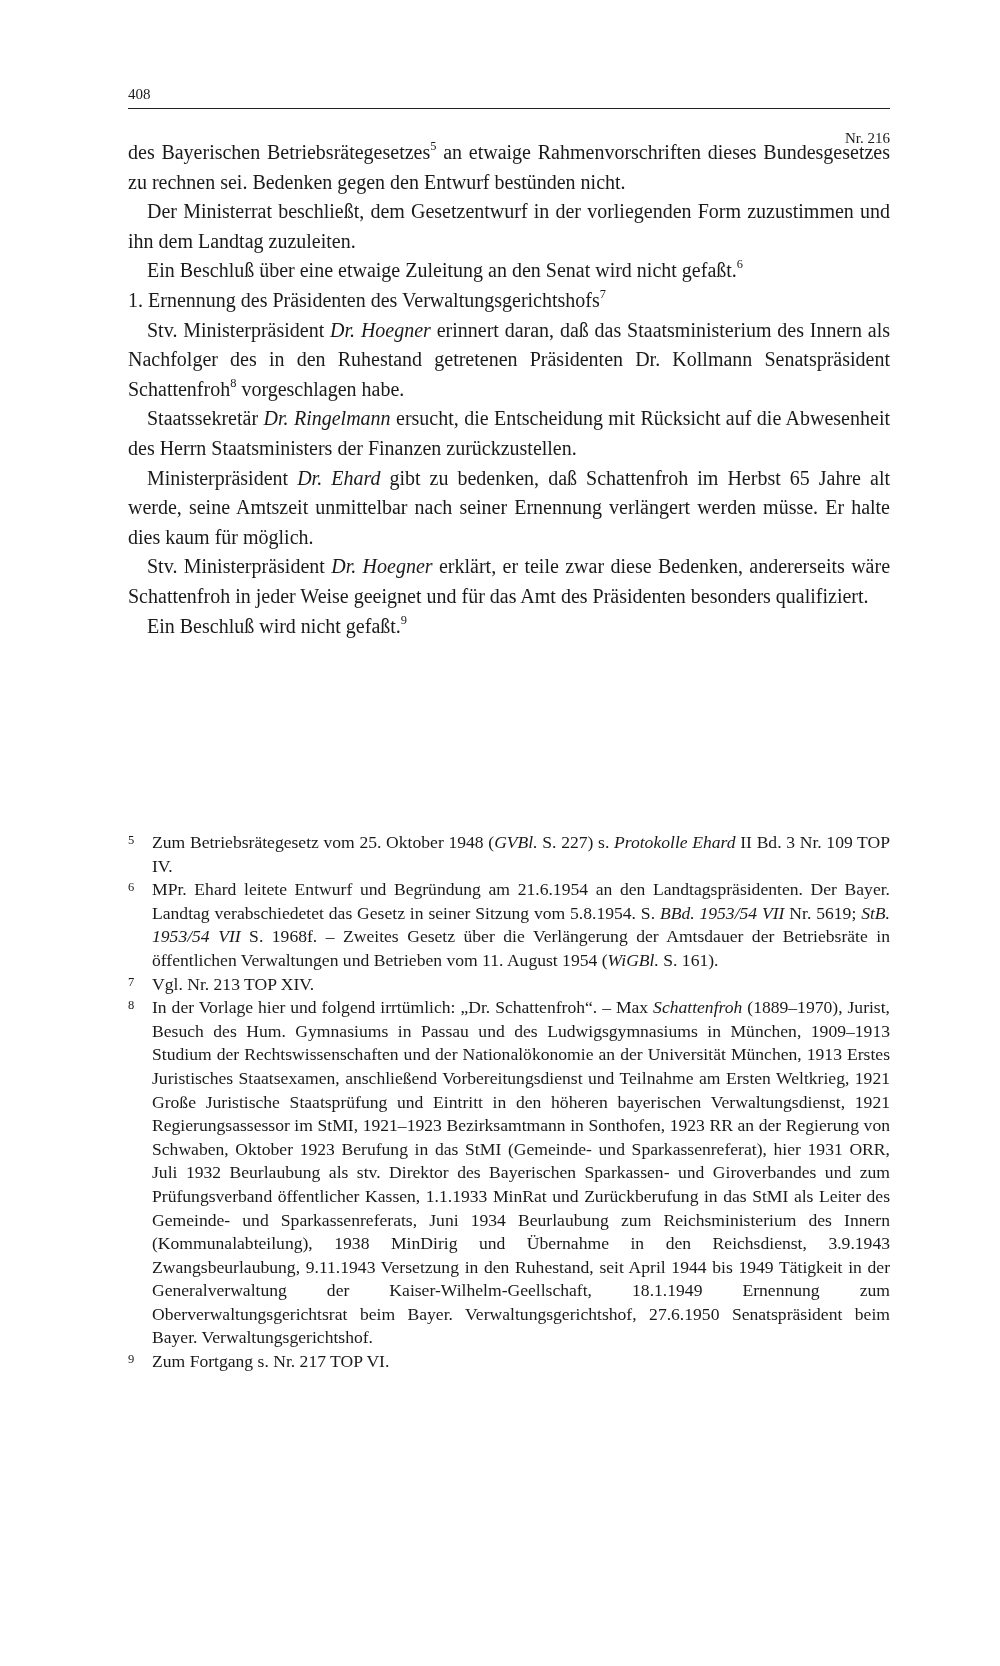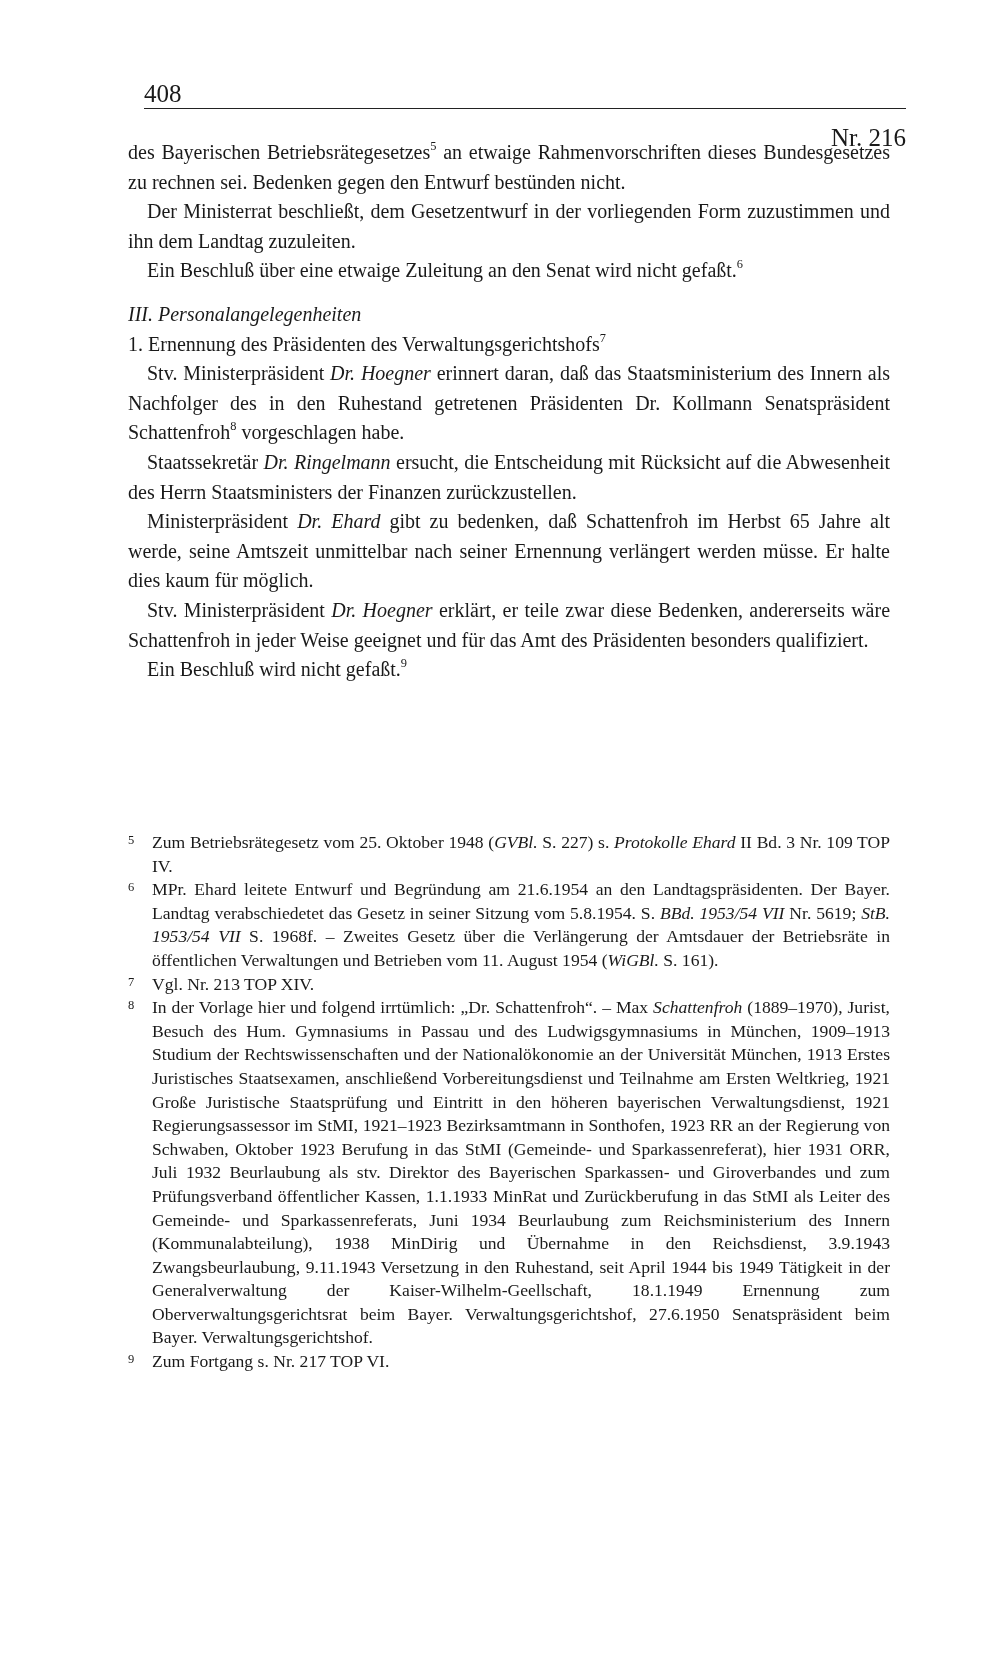--- a/index.html
+++ b/index.html
@@ -1,20 +1,20 @@
 <!DOCTYPE html>
 <html><head>
 <meta charset="utf-8">
 <style>
   html, body { margin: 0; padding: 0; background: #ffffff; }
   body { width: 1000px; height: 1666px; position: relative; overflow: hidden; color: #1a1a1a;
          font-family: "Liberation Serif", "DejaVu Serif", serif; }
   .page { position: absolute; left: 128px; top: 0; width: 762px; }
-  .running-head { position: absolute; top: 82px; left: 16px; width: 762px; height: 26px;
-                  border-bottom: 1.3px solid #222; font-size: 25px; line-height: 24px; }
+  .running-head { position: absolute; top: 82px; left: 0; width: 762px; height: 26px;
+                  border-bottom: 1.3px solid #222; font-size: 15px; line-height: 24px; }
   .running-head .pg { position: absolute; left: 0; top: 0; }
   .running-head .date { position: absolute; left: 0; right: 0; text-align: center; top: 0; }
   .running-head .nr { position: absolute; right: 0; top: 0; margin-top: 44px; }
   .body { position: absolute; top: 138px; left: 0; width: 762px; font-size: 20px; line-height: 29.6px;
           text-align: justify; hyphens: manual; }
   .body p { margin: 0; }
   .body p.ind { text-indent: 19px; }
   .body p.heading-it { font-style: italic; margin-top: 14px; }
   .body p.top-item { margin: 0; }
   sup { font-size: 62%; line-height: 0; position: relative; top: -0.1em; vertical-align: super; }
@@ -31,21 +31,20 @@
 
   <div class="running-head">
     <span class="pg">408</span>
     <span class="nr">Nr. 216</span>
   </div>
 
   <div class="body">
     <p><span>des Bayerischen Betriebsrätegesetzes</span><sup>5</sup><span> an etwaige Rahmenvorschriften dieses Bundesgesetzes zu rechnen sei. Bedenken gegen den Entwurf bestünden nicht.</span></p>
     <p class="ind">Der Ministerrat beschließt, dem Gesetzentwurf in der vorliegenden Form zuzustimmen und ihn dem Landtag zuzuleiten.</p>
     <p class="ind"><span>Ein Beschluß über eine etwaige Zuleitung an den Senat wird nicht gefaßt.</span><sup>6</sup></p>
-    <p class="heading-it">III. Personalangelegenheiten</p>
     <p class="top-item"><span>1. Ernennung des Präsidenten des Verwaltungsgerichtshofs</span><sup>7</sup></p>
     <p class="ind"><span>Stv. Ministerpräsident </span><em>Dr. Hoegner</em><span> erinnert daran, daß das Staatsministerium des Innern als Nachfolger des in den Ruhestand getretenen Präsidenten Dr. Kollmann Senatspräsident Schattenfroh</span><sup>8</sup><span> vorgeschlagen habe.</span></p>
     <p class="ind"><span>Staatssekretär </span><em>Dr. Ringelmann</em><span> ersucht, die Entscheidung mit Rücksicht auf die Abwesenheit des Herrn Staatsministers der Finanzen zurückzustellen.</span></p>
     <p class="ind"><span>Ministerpräsident </span><em>Dr. Ehard</em><span> gibt zu bedenken, daß Schattenfroh im Herbst 65 Jahre alt werde, seine Amtszeit unmittelbar nach seiner Ernennung verlän­gert werden müsse. Er halte dies kaum für möglich.</span></p>
     <p class="ind"><span>Stv. Ministerpräsident </span><em>Dr. Hoegner</em><span> erklärt, er teile zwar diese Bedenken, andererseits wäre Schattenfroh in jeder Weise geeignet und für das Amt des Präsidenten besonders qualifiziert.</span></p>
     <p class="ind"><span>Ein Beschluß wird nicht gefaßt.</span><sup>9</sup></p>
   </div>
 
   <div class="footnotes">
     <p class="fn">

